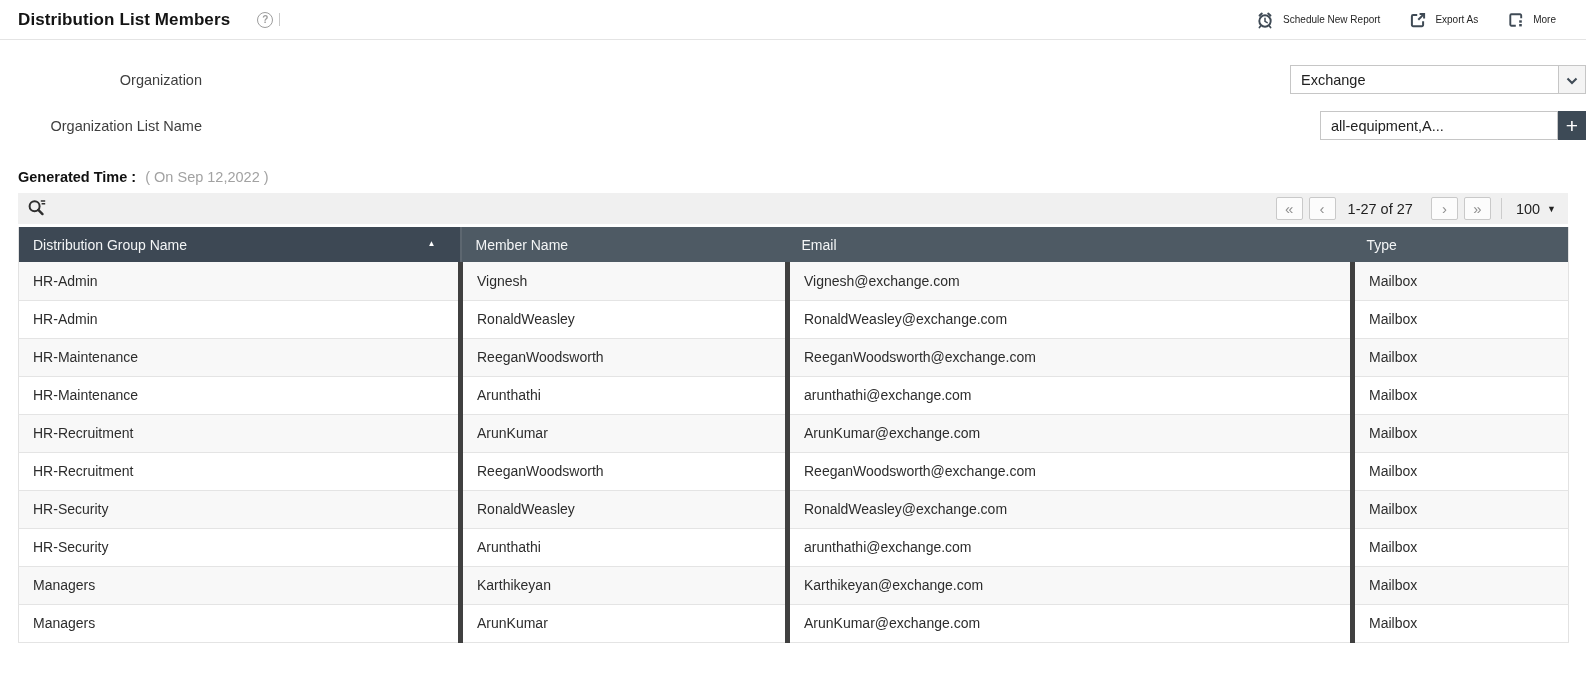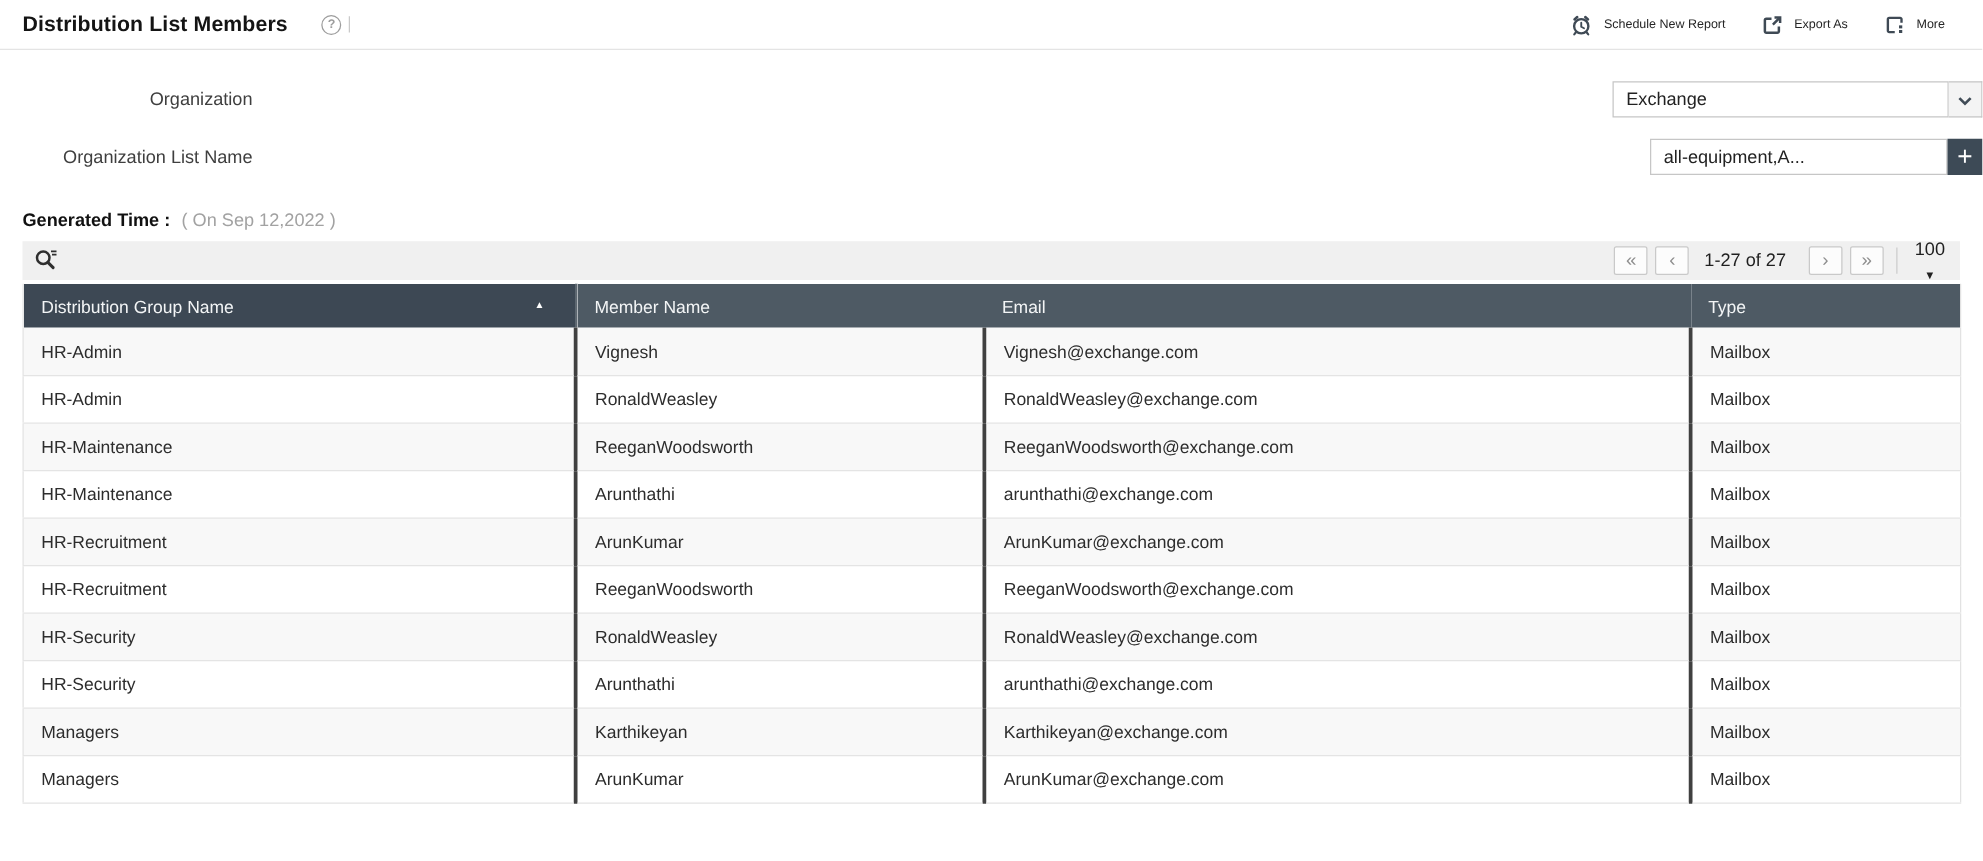--- a/index.html
+++ b/index.html
@@ -68,42 +68,42 @@
   .pager { margin-left:auto; display:flex; align-items:center; }
   .pg-btn {
     width:27px; height:23px; background:#fcfcfc; border:1px solid #c9c9c9; border-radius:2px;
     color:#8f8f8f; font-size:15px; line-height:20px; text-align:center; cursor:pointer;
     font-family:inherit; padding:0; margin-left:6px;
   }
   .pg-range { margin:0 12px; color:#1f1f1f; font-size:14.5px; white-space:nowrap; }
   .pg-divider { width:1px; height:21px; background:#cccccc; margin:0 14px 0 10px; }
   .page-size {
     display:flex; align-items:center; gap:7px; background:none; border:none;
-    font-family:inherit; font-size:14.5px; color:#1f1f1f; cursor:pointer;flex-direction:column;
+    font-family:inherit; font-size:14.5px; color:#1f1f1f; cursor:pointer;
   }
   .caret { font-size:9px; color:#222; }
 
   
   .report-table {
     width:1550px; margin-left:18px; border-collapse:collapse; table-layout:fixed;
     border-left:1px solid #e2e2e2; border-right:1px solid #e2e2e2;
   }
   .report-table thead th {
     height:35px; background:var(--header-bg,#4e5a64); color:#f3f5f6;
     font-weight:400; font-size:14px; text-align:left; padding:0 14px;
     position:relative; white-space:nowrap;
   }
   .report-table thead th.sorted {
     background:var(--header-sorted-bg,#3d4854);
     border-right:2px solid #5d6770;
   }
   .sort-arrow { position:absolute; right:24px; top:12px; font-size:8px; color:#fff; }
   .report-table tbody td {
     height:38px; padding:0 14px; font-size:14px; color:#2d2d2d;
-    border-bottom:1px solid #e4e4e4; border-right:3px solid #404040;
+    border-bottom:1px solid #e4e4e4; border-right:5px solid #404040;
     white-space:nowrap; overflow:hidden;
   }
   .report-table tbody td:last-child { border-right:none; }
   .report-table tbody tr.odd { background:var(--row-alt-bg,#f8f8f8); }
   .report-table tbody tr.even { background:#ffffff; }
 </style>
 </head>
 <body>
 
 <header class="topbar">

